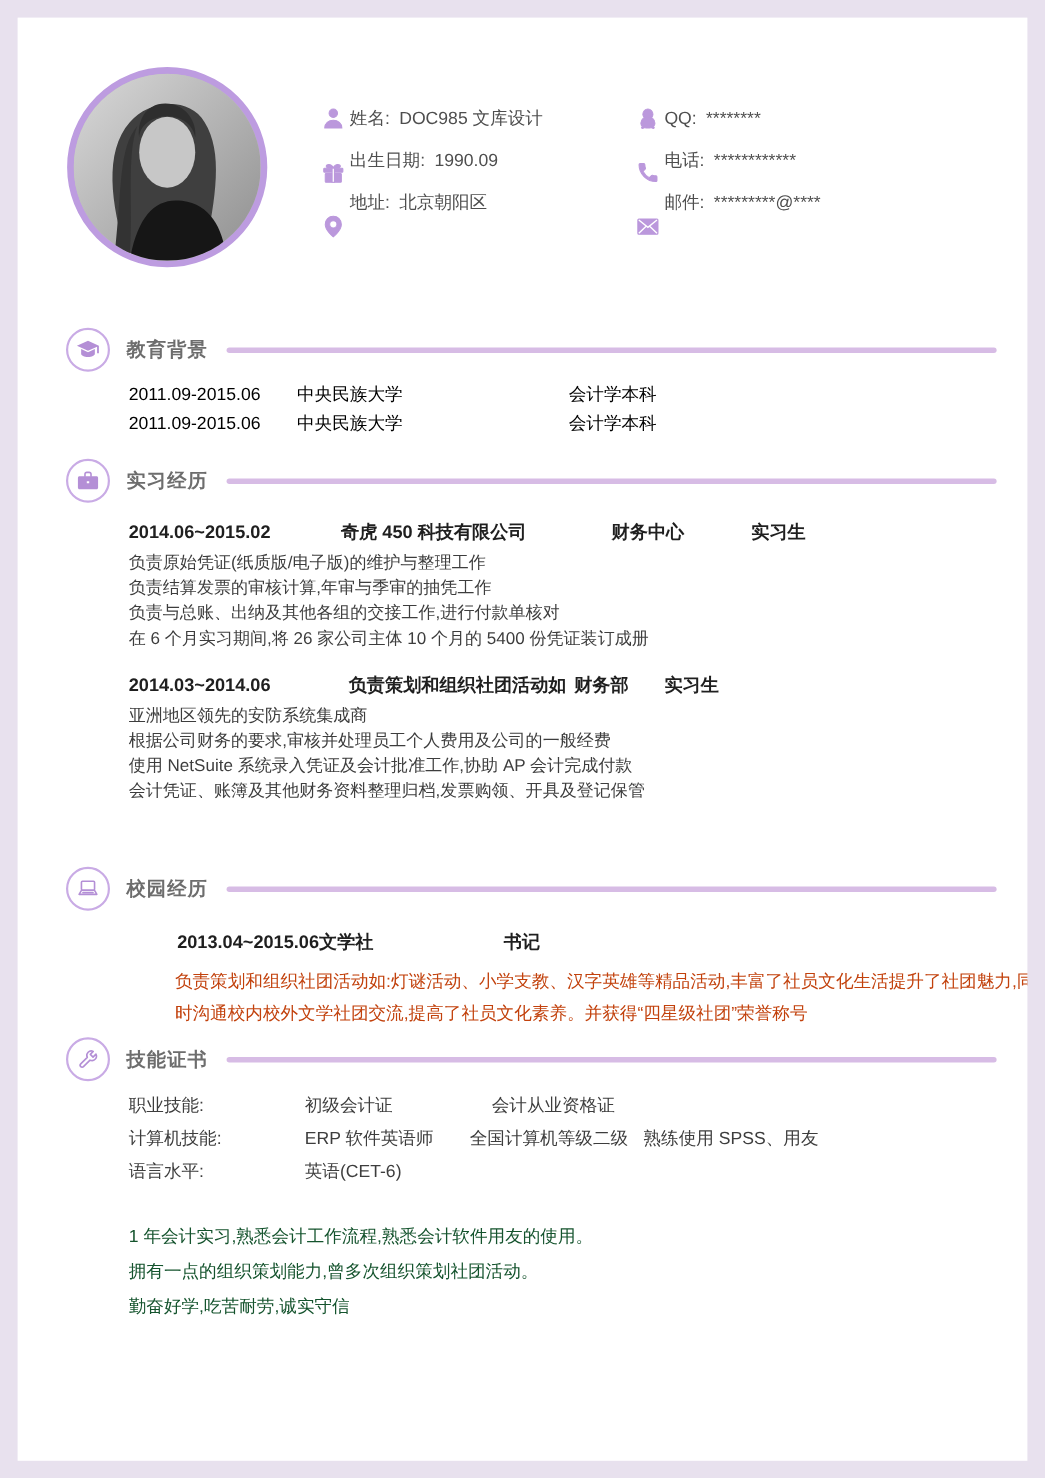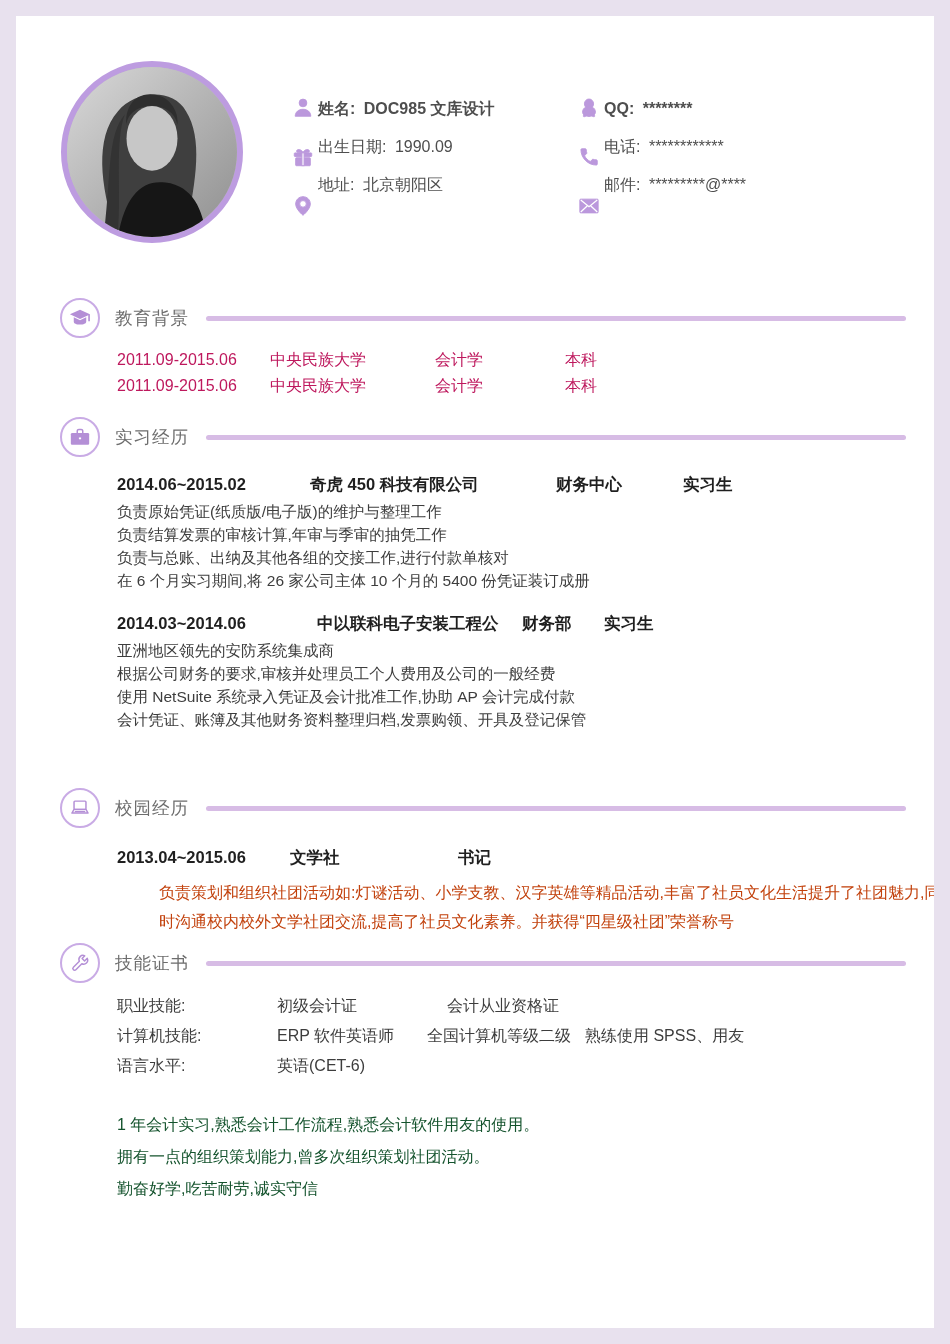--- a/index.html
+++ b/index.html
@@ -14,58 +14,58 @@
     position:absolute; left:45px; top:45px; width:182px; height:182px;
     border:6px solid #bd9ce0; border-radius:50%; overflow:hidden; background:#bfbfbf;
   }
   .photo svg { display:block; width:100%; height:100%; }
   .info-col { position:absolute; top:74px; }
   .info-left  { left:276px; width:270px; }
   .info-right { left:562px; width:330px; }
   .info-row { position:absolute; left:26px; height:38px; line-height:38px;
               font-size:16px; color:#4e4e4e; white-space:nowrap; }
   .info-row .lbl { margin-right:4px; }
-  .i-r1 { top:0;font-weight:bold; } .i-r2 { top:38px; } .i-r3 { top:76px; }
+  .i-r1 { top:0; } .i-r2 { top:38px; } .i-r3 { top:76px; }
   .info-icon { position:absolute; left:0; width:22px; height:22px; }
   .info-icon svg { width:22px; height:22px; fill:#bb98dc; stroke:#bb98dc; }
   .ic-1 { top:7px; } .ic-2 { top:56px; } .ic-3 { top:105px; }
   
   .section { position:absolute; left:44px; width:846px; }
   .sec-edu    { top:282px; }
   .sec-intern { top:401px; }
   .sec-campus { top:772px; }
   .sec-skill  { top:927px; }
   .sec-self   { top:1079px; }
   .sec-head { display:flex; align-items:center; height:40px; }
   .sec-icon { flex:0 0 40px; width:40px; height:40px; border:2px solid #c9abe5;
               border-radius:50%; display:flex; align-items:center; justify-content:center; }
   .sec-icon svg { width:22px; height:22px; }
   .sec-icon .fillic { fill:#b48fd6; }
   .sec-icon .strokic { fill:none; stroke:#b48fd6; stroke-width:1.6; stroke-linecap:round; stroke-linejoin:round; }
-  .sec-title { font-size:17.5px; font-weight:normal; color:#6d6d6d; letter-spacing:1px;
+  .sec-title { font-size:17.5px; font-weight:bold; color:#6d6d6d; letter-spacing:1px;
                margin-left:15px; white-space:nowrap; }
   .sec-line { flex:1; height:5px; background:#d7bce5; border-radius:3px; margin-left:17px; }
   .sec-body { margin-left:57px; }
   
   .edu-body { margin-top:9px; }
-  .edu-row { display:flex; font-size:16px; color:#be185d; line-height:26px; }
-  .edu-row .c1 { width:153px; } .edu-row .c2 { width:165px; } .edu-row .c3 { width:130px; }
+  .edu-row { display:flex; font-size:16px; color:#000000; line-height:26px; }
+  .edu-row .c1 { width:153px; } .edu-row .c2 { width:165px; } .edu-row .c3 { width:130px;text-align:right; }
   
   .intern-body { margin-top:15px; }
   .entry { margin-bottom:19px; }
   .entry-title { display:flex; font-size:16.5px; font-weight:bold; color:#1f1f1f;
                  line-height:25px; margin-bottom:3px; white-space:nowrap; }
   .e1 .c1 { width:193px; } .e1 .c2 { width:246px; } .e1 .c3 { width:127px; }
   .e2 .c1 { width:200px; } .e2 .c2 { width:205px; } .e2 .c3 { width:82px; }
   .bullet { font-size:15.5px; color:#3d3d3d; line-height:23px; }
   
   .campus-body { margin-top:17px; }
   .campus-title { display:flex; font-size:16.5px; font-weight:bold; color:#1f1f1f;
                   line-height:25px; margin-bottom:8px; white-space:nowrap; }
-  .campus-title .c1 { width:173px; } .campus-title .c2 { width:168px; }
+  .campus-title .c1 { width:173px;text-align:right; } .campus-title .c2 { width:168px; }
   .campus-par { width:795px; font-size:16px; color:#c2410c; line-height:29px;margin-left:42px; }
   
   .skill-body { margin-top:8px; }
   .skill-row { display:flex; font-size:16px; color:#3d3d3d; line-height:30px; white-space:nowrap; }
   .skill-row .lblc { width:160px; }
   .sr1 .v1 { width:170px; }
   .sr2 .v1 { width:150px; } .sr2 .v2 { width:158px; }
   
   .self-body { margin-top:14px; }
   .self-line { font-size:16px; color:#14532d; line-height:32px; }
@@ -206,21 +206,21 @@
           <span class="c4">实习生</span>
         </div>
         <div class="bullet">负责原始凭证(纸质版/电子版)的维护与整理工作</div>
         <div class="bullet">负责结算发票的审核计算,年审与季审的抽凭工作</div>
         <div class="bullet">负责与总账、出纳及其他各组的交接工作,进行付款单核对</div>
         <div class="bullet">在 6 个月实习期间,将 26 家公司主体 10 个月的 5400 份凭证装订成册</div>
       </div>
       <div class="entry">
         <div class="entry-title e2">
           <span class="c1">2014.03~2014.06</span>
-          <span class="c2">中以联科电子安装工程公</span>
+          <span class="c2">负责策划和组织社团活动如</span>
           <span class="c3">财务部</span>
           <span class="c4">实习生</span>
         </div>
         <div class="bullet">亚洲地区领先的安防系统集成商</div>
         <div class="bullet">根据公司财务的要求,审核并处理员工个人费用及公司的一般经费</div>
         <div class="bullet">使用 NetSuite 系统录入凭证及会计批准工作,协助 AP 会计完成付款</div>
         <div class="bullet">会计凭证、账簿及其他财务资料整理归档,发票购领、开具及登记保管</div>
       </div>
     </div>
   </div>

